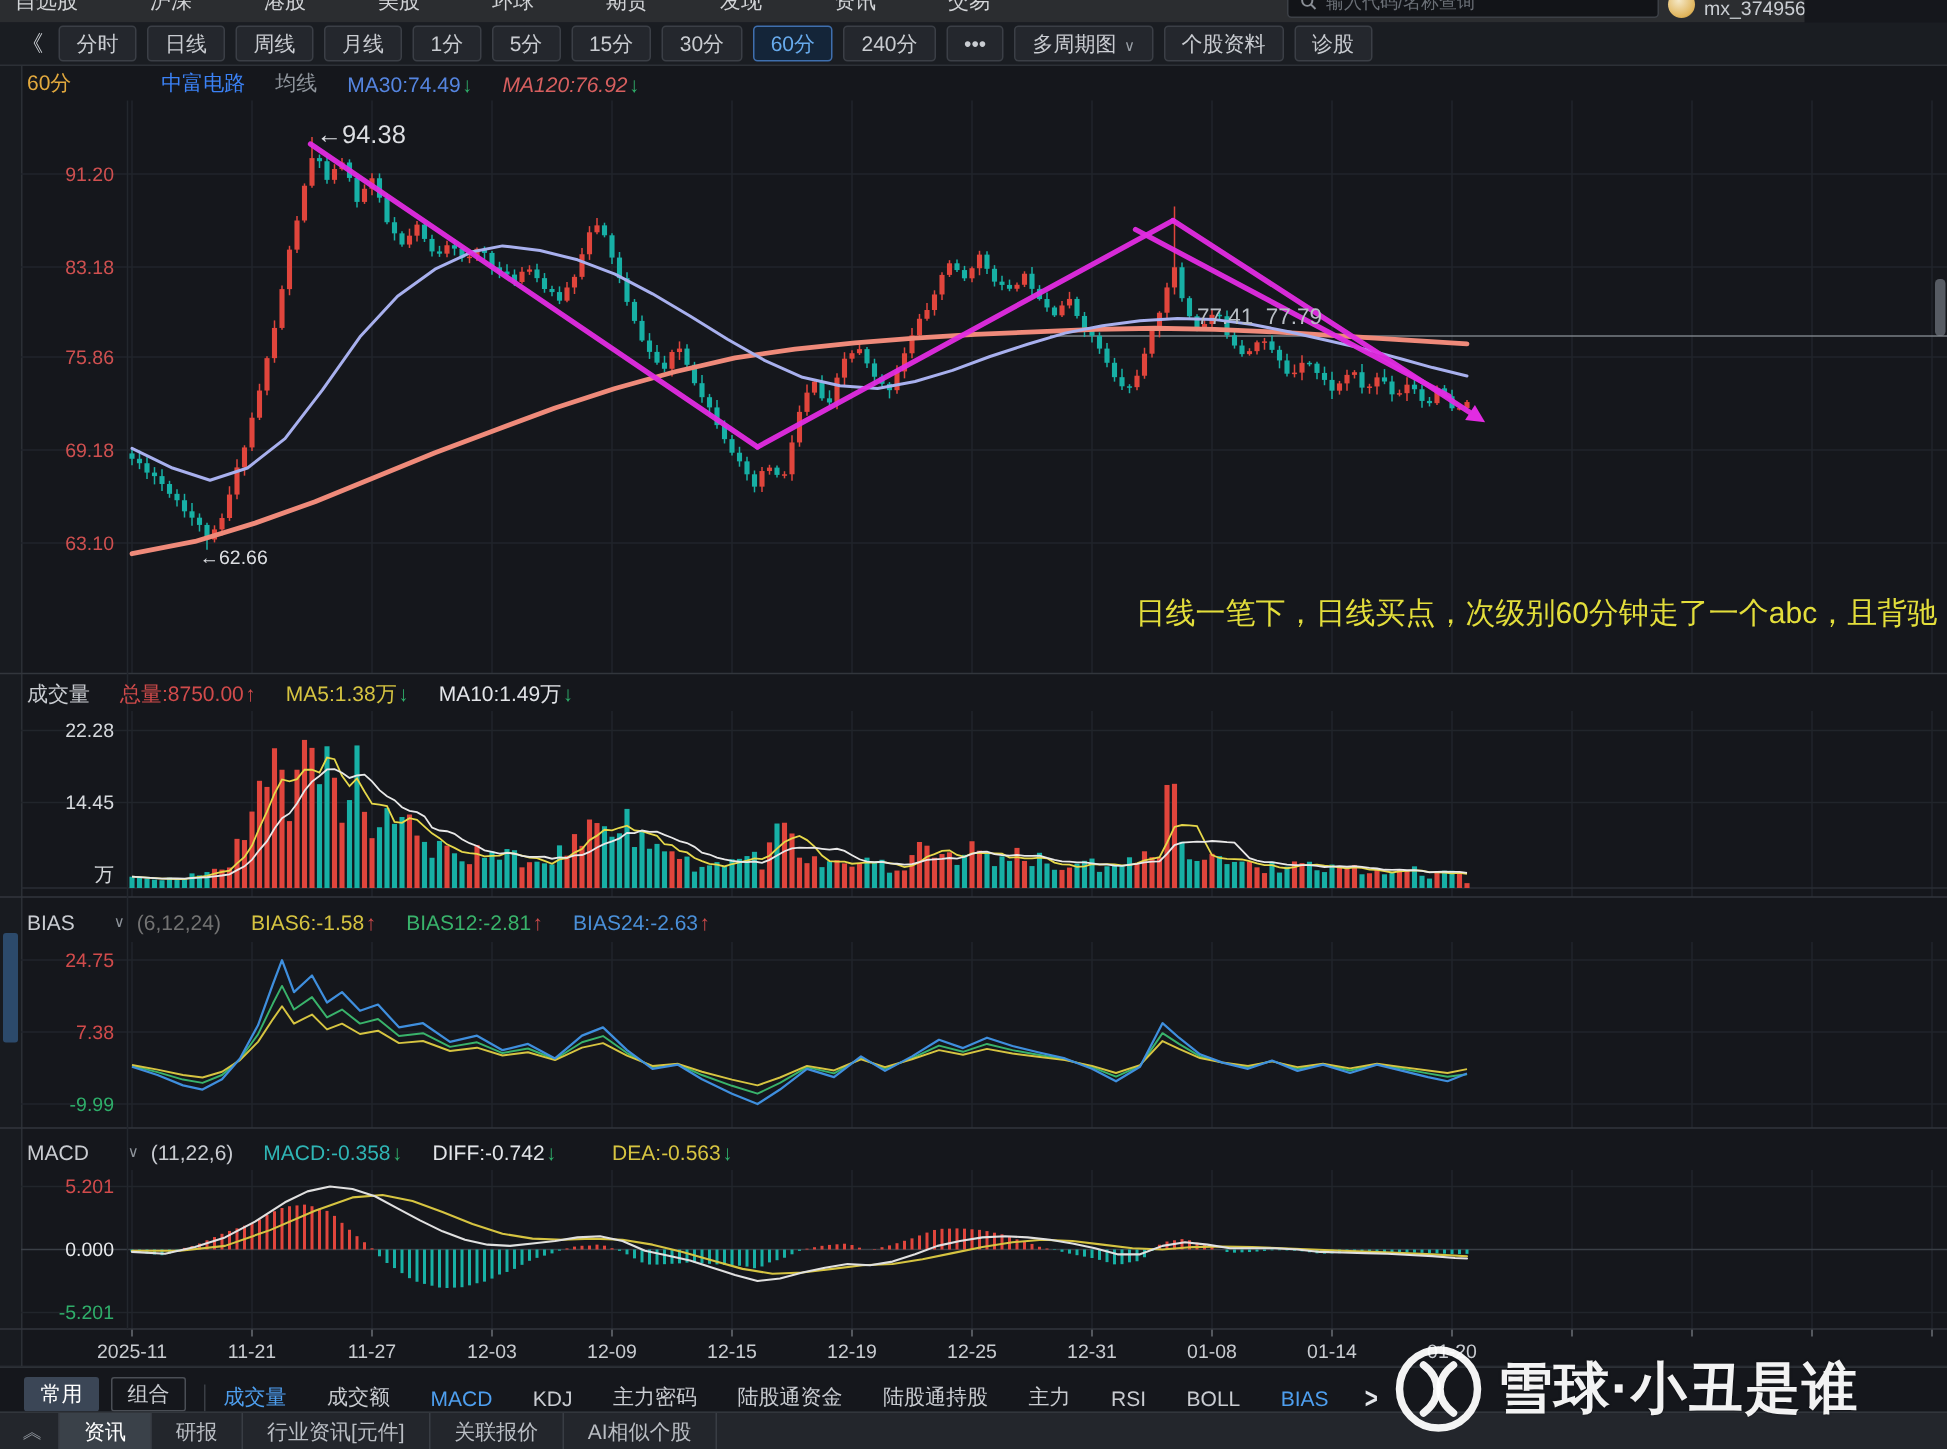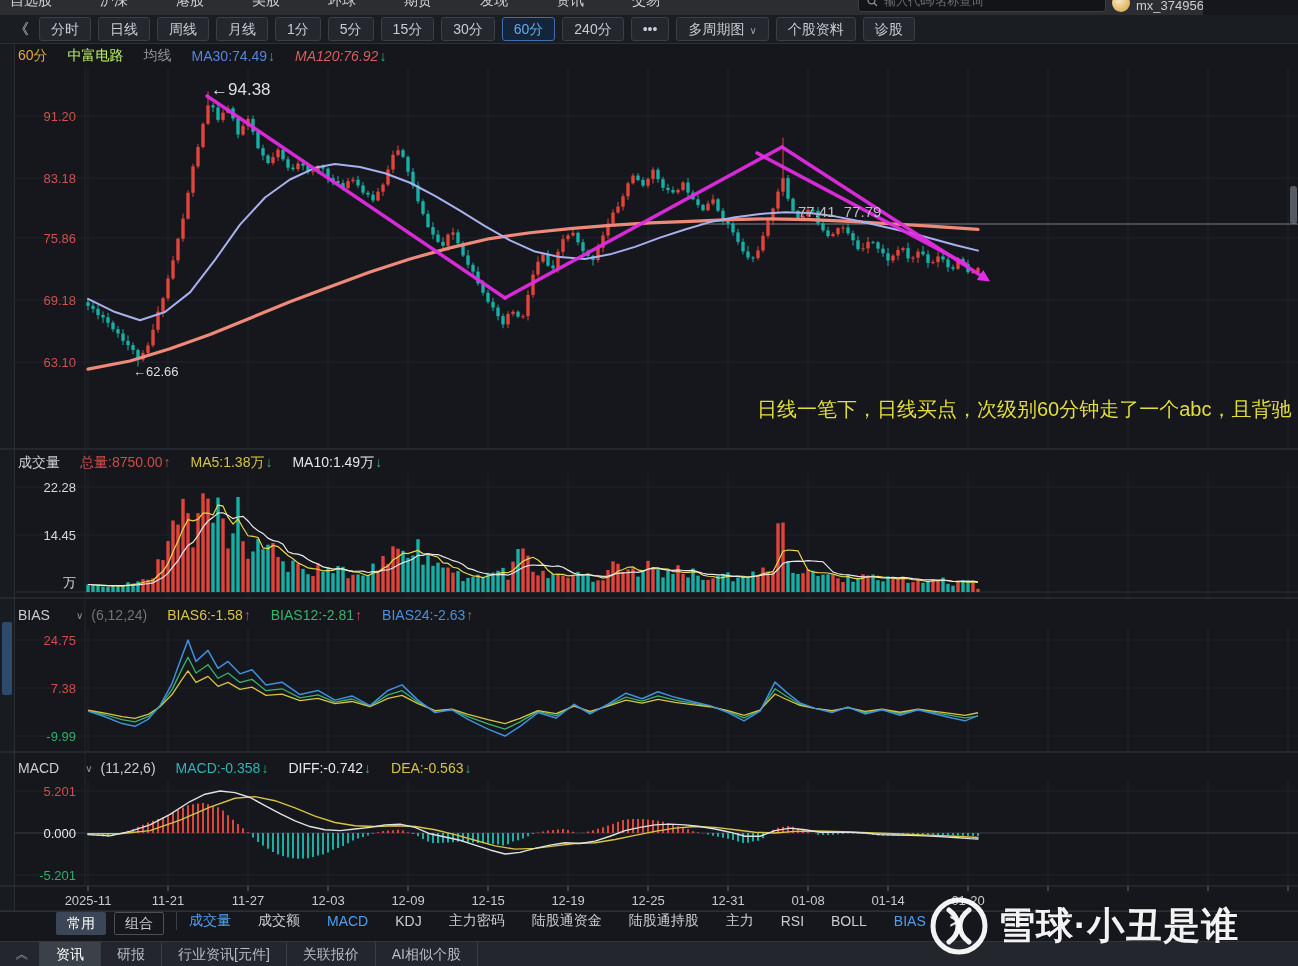--- a/index.html
+++ b/index.html
@@ -30,21 +30,21 @@
   
   .ylab{position:absolute;width:62px;text-align:right;font-size:13px;transform:translateY(-50%);}
   .dlab{position:absolute;transform:translateX(-50%);font-size:13px;color:#c8cbd0;top:893px;}
   .ann{position:absolute;font-size:13px;color:#dcdee2;white-space:pre;}
   .note{position:absolute;color:#e3de3b;font-size:20px;line-height:26px;}
   
   .rail{left:0;top:44px;width:14px;height:867px;background:#181b20;border-right:1px solid #2b2f35;}
   .rail-thumb{left:2px;top:622px;width:10px;height:73px;background:#2c4a6b;border-radius:2px;}
   .vscroll{left:1290px;top:186px;width:7px;height:38px;background:#565b63;border-radius:3px;}
   
-  .indbar{left:0;top:911px;width:1298px;height:30px;background:#15171c;border-top:1px solid #2c3036;display:flex;align-items:flex-start;box-sizing:border-box;padding-left:40px;}
+  .indbar{left:0;top:911px;width:1298px;height:30px;background:#15171c;border-top:1px solid #2c3036;display:flex;align-items:flex-end;box-sizing:border-box;}
   .indgrp{display:flex;align-items:center;gap:8px;margin-left:16px;}
   .indbtn{height:21px;line-height:21px;padding:0 10px;border-radius:2px;font-size:14px;color:#c9ccd1;border:1px solid transparent;cursor:pointer;}
   .indbtn.sel{background:#3b4656;color:#fff;}
   .indbtn.box{border-color:#4a4e55;}
   .inddiv{width:1px;height:18px;background:#3a3e45;margin:0 12px;}
   .inditems{display:flex;align-items:center;gap:27px;font-size:14px;}
   .inditem{color:#c9ccd1;cursor:pointer;white-space:nowrap;}
   .inditem.on{color:#4e9fef;}
   .more-arrow{color:#e2e5e9;font-weight:700;font-size:15px;margin-left:24px;transform:scaleY(1.3);cursor:pointer;}
   .obsc{position:absolute;top:918px;font-size:14px;color:#62676e;white-space:nowrap;}
@@ -948,21 +948,21 @@
         <div class="ptab">240分</div>
         <div class="ptab">•••</div>
         <div class="ptab">多周期图<span class="dd">∨</span></div>
         <div class="ptab">个股资料</div>
         <div class="ptab">诊股</div>
       </div>
   </div>
 
   <div class="abs hdr lay2" id="hdr-main" style="left:0;top:44px;width:1298px;height:23px;">
       <span class="item" style="color: rgb(226, 169, 62);">60分</span>
-      <span class="item" style="color: #bef264;">中富电路</span>
+      <span class="item" style="color: #3b82f6; margin-left: 40px;">中富电路</span>
       <span class="item" style="color: rgb(143, 149, 156);">均线</span>
       <span class="item" style="color: rgb(85, 133, 224);">MA30:74.49<span class="arrow" style="color: rgb(47, 174, 106);">↓</span></span>
       <span class="item" style="color: rgb(216, 95, 95); font-style: italic;">MA120:76.92<span class="arrow" style="color: rgb(47, 174, 106);">↓</span></span>
     </div>
   <div class="abs hdr lay2" id="hdr-vol" style="left:0;top:451px;width:1298px;height:23px;">
       <span class="item" style="color: rgb(201, 204, 209);">成交量</span>
       <span class="item" style="color: rgb(209, 75, 75);">总量:8750.00<span class="arrow" style="color: rgb(209, 75, 75);">↑</span></span>
       <span class="item" style="color: rgb(214, 196, 65); text-align: right;">MA5:1.38万<span class="arrow" style="color: rgb(47, 174, 106);">↓</span></span>
       <span class="item" style="color: rgb(227, 229, 233);">MA10:1.49万<span class="arrow" style="color: rgb(47, 174, 106);">↓</span></span>
     </div>
@@ -973,21 +973,21 @@
       <span class="item" style="color: rgb(214, 196, 65);">BIAS6:-1.58<span class="arrow" style="color: rgb(209, 75, 75);">↑</span></span>
       <span class="item" style="color: rgb(57, 179, 107);">BIAS12:-2.81<span class="arrow" style="color: rgb(209, 75, 75);">↑</span></span>
       <span class="item" style="color: rgb(74, 144, 217);">BIAS24:-2.63<span class="arrow" style="color: rgb(209, 75, 75);">↑</span></span>
     </div>
   <div class="abs hdr lay2" id="hdr-macd" style="left:0;top:756px;width:1298px;height:24px;">
       <span class="item" style="color: rgb(201, 204, 209);">MACD</span>
       <span class="ddc">∨</span>
       <span class="item" style="color: rgb(201, 204, 209);">(11,22,6)</span>
       <span class="item" style="color: rgb(47, 181, 181);">MACD:-0.358<span class="arrow" style="color: rgb(47, 174, 106);">↓</span></span>
       <span class="item" style="color: rgb(227, 229, 233);">DIFF:-0.742<span class="arrow" style="color: rgb(47, 174, 106);">↓</span></span>
-      <span class="item" style="color: rgb(214, 196, 65);">DEA:-0.563<span class="arrow" style="color: rgb(47, 174, 106);">↓</span></span>
+      <span class="item" style="color: rgb(214, 196, 65); margin-left: 17px;">DEA:-0.563<span class="arrow" style="color: rgb(47, 174, 106);">↓</span></span>
     </div>
 
   <div id="labels">
       <span class="ylab abs" style="left: 14px; top: 116px; color: rgb(207, 80, 80); z-index: 2;">91.20</span>
       <span class="ylab abs" style="left: 14px; top: 178px; color: rgb(207, 80, 80); z-index: 2;">83.18</span>
       <span class="ylab abs" style="left: 14px; top: 238px; color: rgb(207, 80, 80); z-index: 2;">75.86</span>
       <span class="ylab abs" style="left: 14px; top: 300px; color: rgb(207, 80, 80); z-index: 2;">69.18</span>
       <span class="ylab abs" style="left: 14px; top: 362px; color: rgb(207, 80, 80); z-index: 2;">63.10</span>
       <span class="ylab abs" style="left: 14px; top: 487px; color: rgb(213, 216, 220); z-index: 2;">22.28</span>
       <span class="ylab abs" style="left: 14px; top: 535px; color: rgb(213, 216, 220); z-index: 2;">14.45</span>

